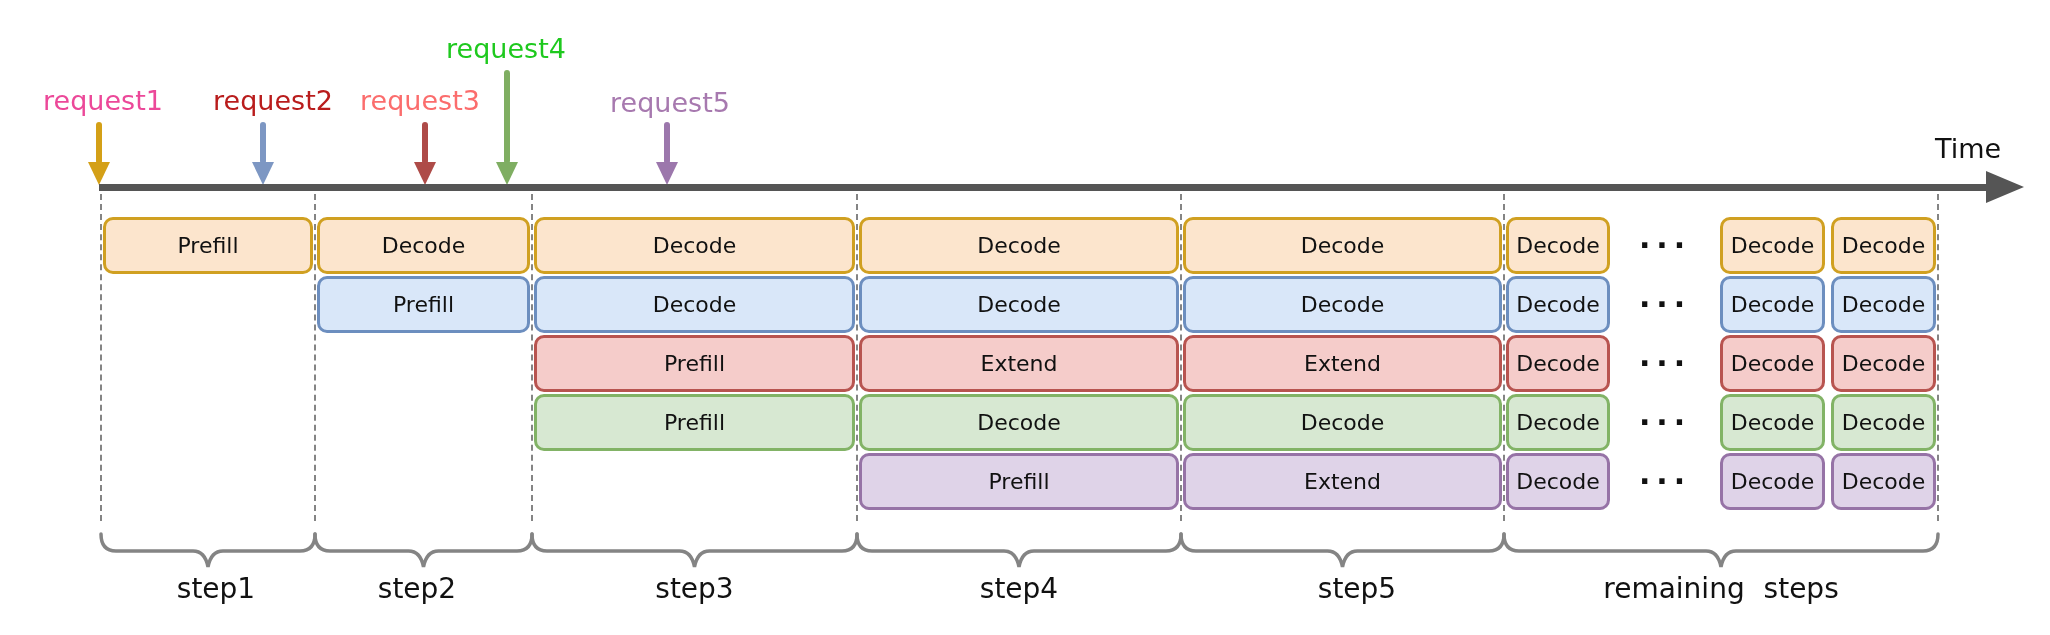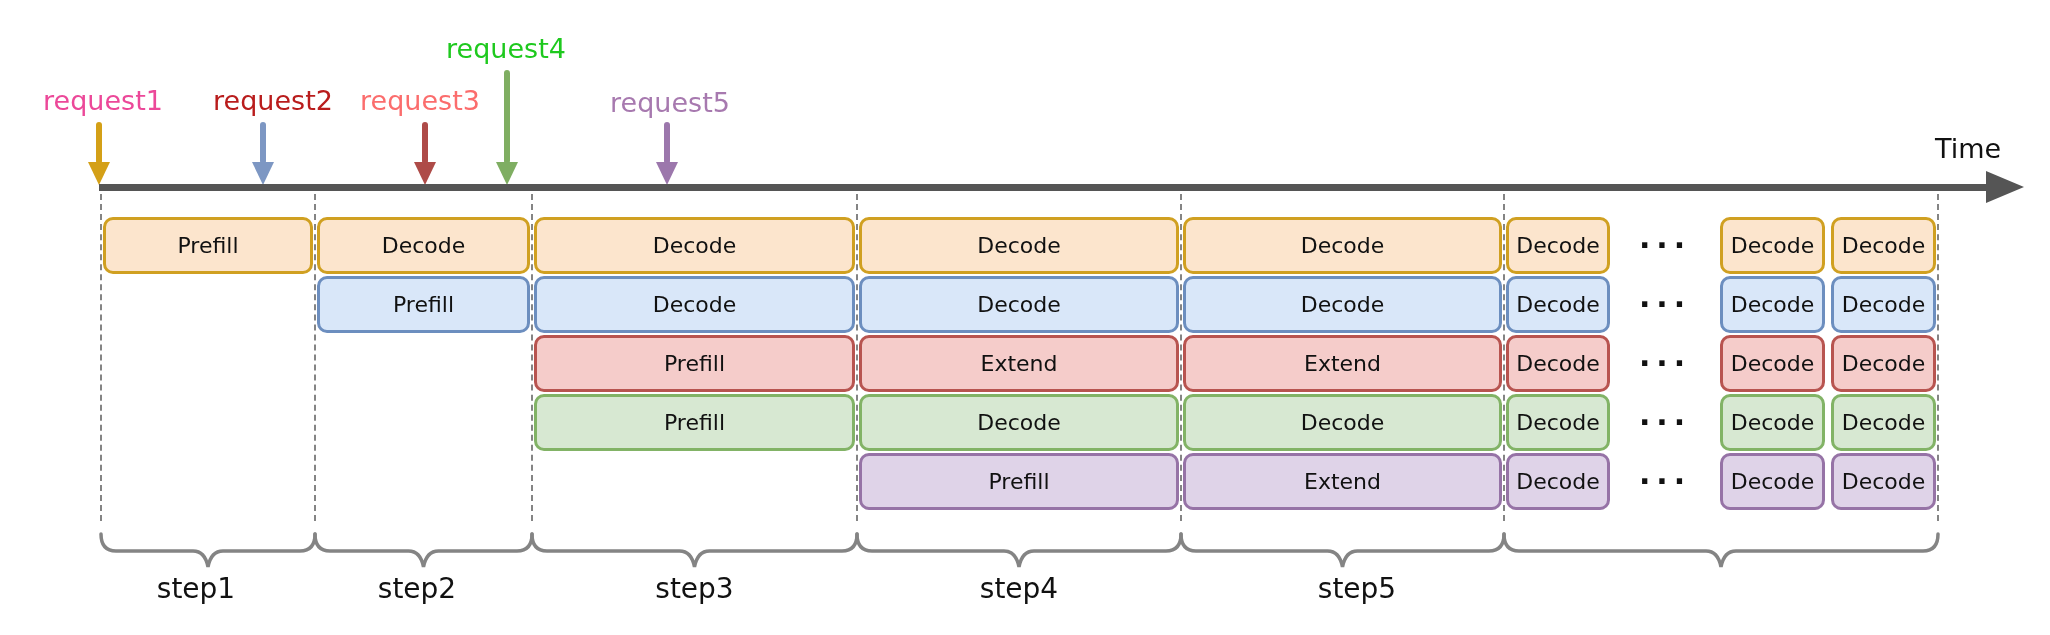--- a/index.html
+++ b/index.html
@@ -57,25 +57,26 @@
 
   <svg id="brace-svg" width="2050" height="635" viewBox="0 0 2050 635">
       <path d="M 101 534 Q 101 551 116 551 H 193 Q 205 551 208 567 Q 211 551 223 551 H 300 Q 315 551 315 534" fill="none" stroke="#848484" stroke-width="3.5" stroke-linecap="round"></path>
       <path d="M 315 534 Q 315 551 330 551 H 408.5 Q 420.5 551 423.5 567 Q 426.5 551 438.5 551 H 517 Q 532 551 532 534" fill="none" stroke="#848484" stroke-width="3.5" stroke-linecap="round"></path>
       <path d="M 532 534 Q 532 551 547 551 H 679.5 Q 691.5 551 694.5 567 Q 697.5 551 709.5 551 H 842 Q 857 551 857 534" fill="none" stroke="#848484" stroke-width="3.5" stroke-linecap="round"></path>
       <path d="M 857 534 Q 857 551 872 551 H 1004 Q 1016 551 1019 567 Q 1022 551 1034 551 H 1166 Q 1181 551 1181 534" fill="none" stroke="#848484" stroke-width="3.5" stroke-linecap="round"></path>
       <path d="M 1181 534 Q 1181 551 1196 551 H 1327.5 Q 1339.5 551 1342.5 567 Q 1345.5 551 1357.5 551 H 1489 Q 1504 551 1504 534" fill="none" stroke="#848484" stroke-width="3.5" stroke-linecap="round"></path>
       <path d="M 1504 534 Q 1504 551 1519 551 H 1706 Q 1718 551 1721 567 Q 1724 551 1736 551 H 1923 Q 1938 551 1938 534" fill="none" stroke="#848484" stroke-width="3.5" stroke-linecap="round"></path>
     </svg>
 
-  <div class="step-label" style="left: 196px;">step1</div>
+  <div class="step-label" style="left: 216px;">step1</div>
   <div class="step-label" style="left: 417px;">step2</div>
   <div class="step-label" style="left: 694.5px;">step3</div>
   <div class="step-label" style="left: 1019px;">step4</div>
   <div class="step-label" style="left: 1357px;">step5</div>
+  <div class="step-label" style="left: 1721px;">remaining steps</div>
 
 <div class="dash" style="left: 100px; top: 194px; height: 327px;"></div>
     <div class="dash" style="left: 314px; top: 194px; height: 327px;"></div>
     <div class="dash" style="left: 531px; top: 194px; height: 327px;"></div>
     <div class="dash" style="left: 856px; top: 194px; height: 327px;"></div>
     <div class="dash" style="left: 1180px; top: 194px; height: 327px;"></div>
     <div class="dash" style="left: 1503px; top: 194px; height: 327px;"></div>
     <div class="dash" style="left: 1937px; top: 194px; height: 327px;"></div>
     <div class="arrow-shaft" style="left: 96px; top: 122px; height: 42px; background: rgb(212, 160, 23);"></div>
     <div class="arrow-head" style="left: 88px; top: 162px; border-top-color: rgb(212, 160, 23);"></div>

